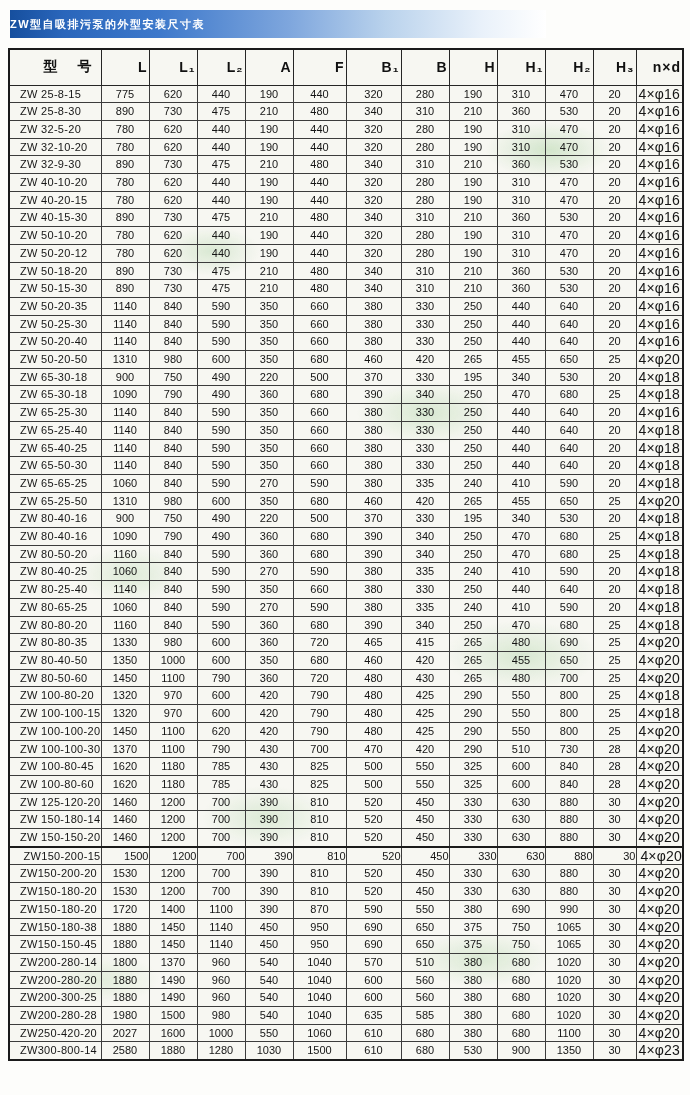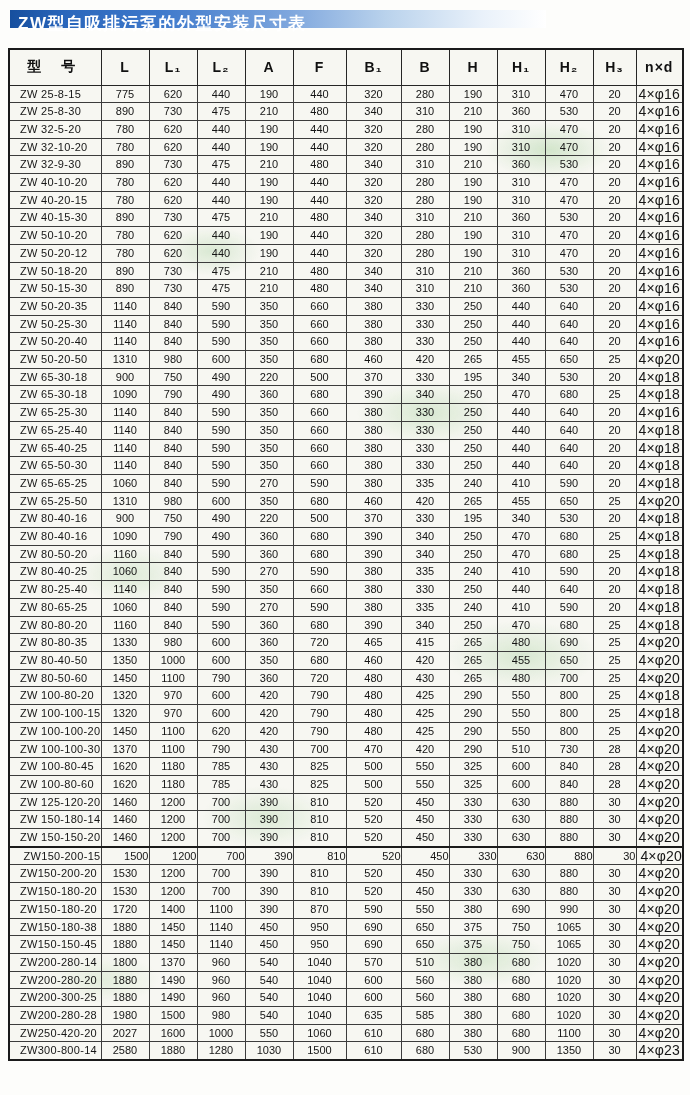--- a/index.html
+++ b/index.html
@@ -6,29 +6,29 @@
   html, body { margin: 0; padding: 0; }
   body {
     width: 690px; height: 1095px;
     background: #fdfdfb;
     font-family: "Liberation Sans", "DejaVu Sans", sans-serif;
     position: relative;
     overflow: hidden;
   }
   .title-bar {
     position: absolute; left: 10px; top: 10px;
-    width: 536px; height: 18px;
+    width: 536px; height: 28px;
     background: linear-gradient(90deg,
       #164f9e 0%, #2a66bb 10%, #3e79cb 28%,
       #7ea6dd 52%, #b9d2ec 70%, #e9f1fa 88%, #ffffff 100%);
     color: #ffffff;
     font-weight: bold;
-    font-size: 17px;
+    font-size: 11px;
     line-height: 28px;
-    padding-left: 8px;
+    padding-left: 0;
     letter-spacing: 1.5px;
     white-space: nowrap;
   }
   table.dims {
     position: absolute; left: 8px; top: 48px;
     width: 674px;
     border-collapse: collapse;
     table-layout: fixed;
     border: 2px solid #1b1b1b;
     background-color: #f7f7f2;
@@ -42,21 +42,21 @@
       radial-gradient(ellipse 100px 40px at 70% 90%, rgba(150,200,140,.30), transparent 70%),
       radial-gradient(ellipse 80px 35px at 14% 92%, rgba(150,200,140,.22), transparent 70%);
   }
   table.dims th {
     height: 36px;
     font-size: 14px;
     font-weight: bold;
     color: #111;
     border: 1px solid #262626;
     padding: 1px;
-    text-align: center;
+    text-align: right;
     letter-spacing: 1px;
   }
   table.dims th.model-h { letter-spacing: 8px; }
   table.dims td {
     height: 16.7px;
     line-height: 16.7px;
     font-size: 11px;
     color: #151515;
     border: 1px solid #3c3c3c;
     padding: 0;

